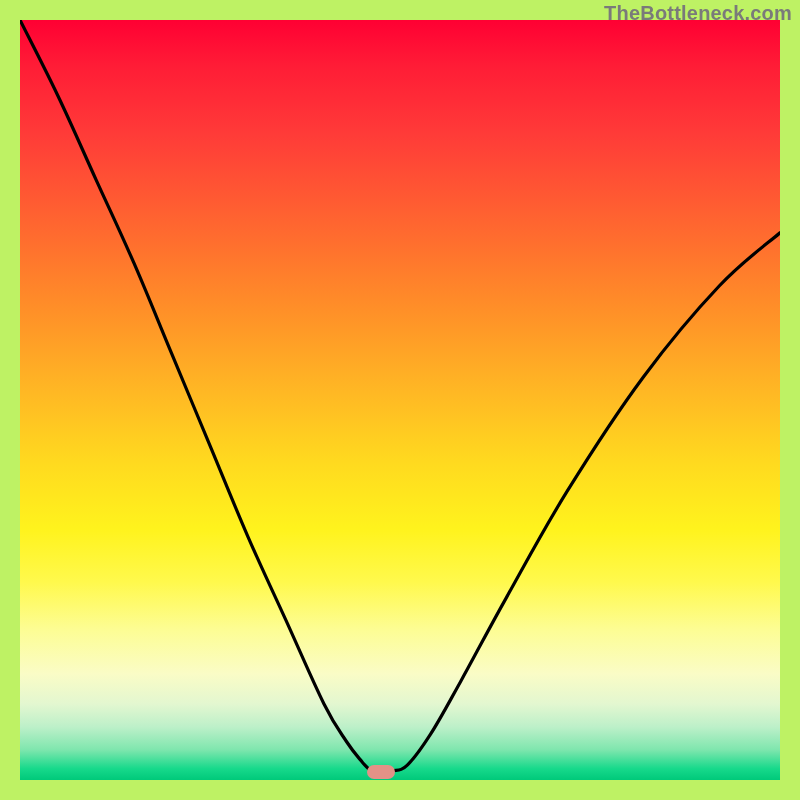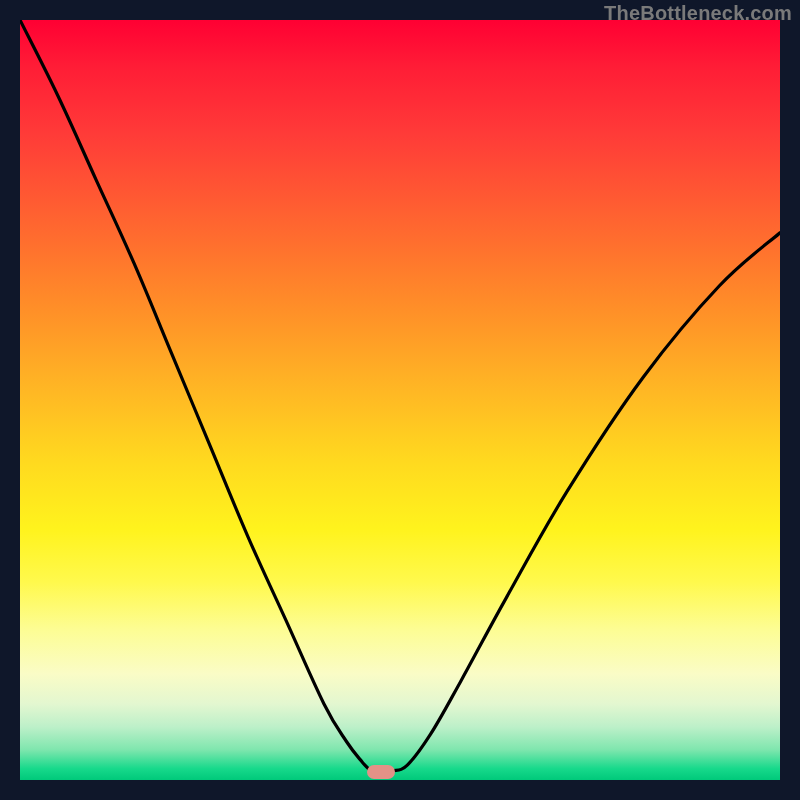--- a/index.html
+++ b/index.html
@@ -8,21 +8,21 @@
     width: 800px;
     height: 800px;
     background: #000;
     overflow: hidden;
     font-family: Arial, Helvetica, sans-serif;
   }
   .stage {
     position: relative;
     width: 800px;
     height: 800px;
-    background: #0f172a;
+    background: #bef264;
   }
   .plot-area {
     position: absolute;
     left: 20px;
     top: 20px;
     width: 760px;
     height: 760px;
     overflow: hidden;
   }
   .gradient-bg {

